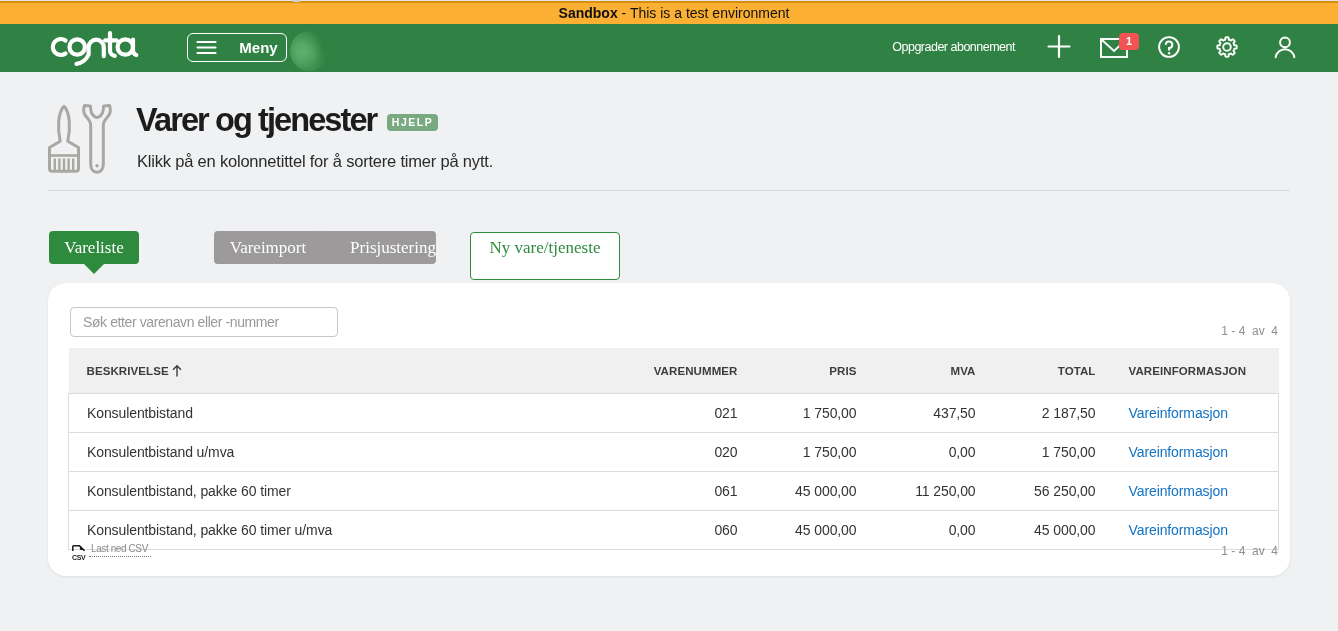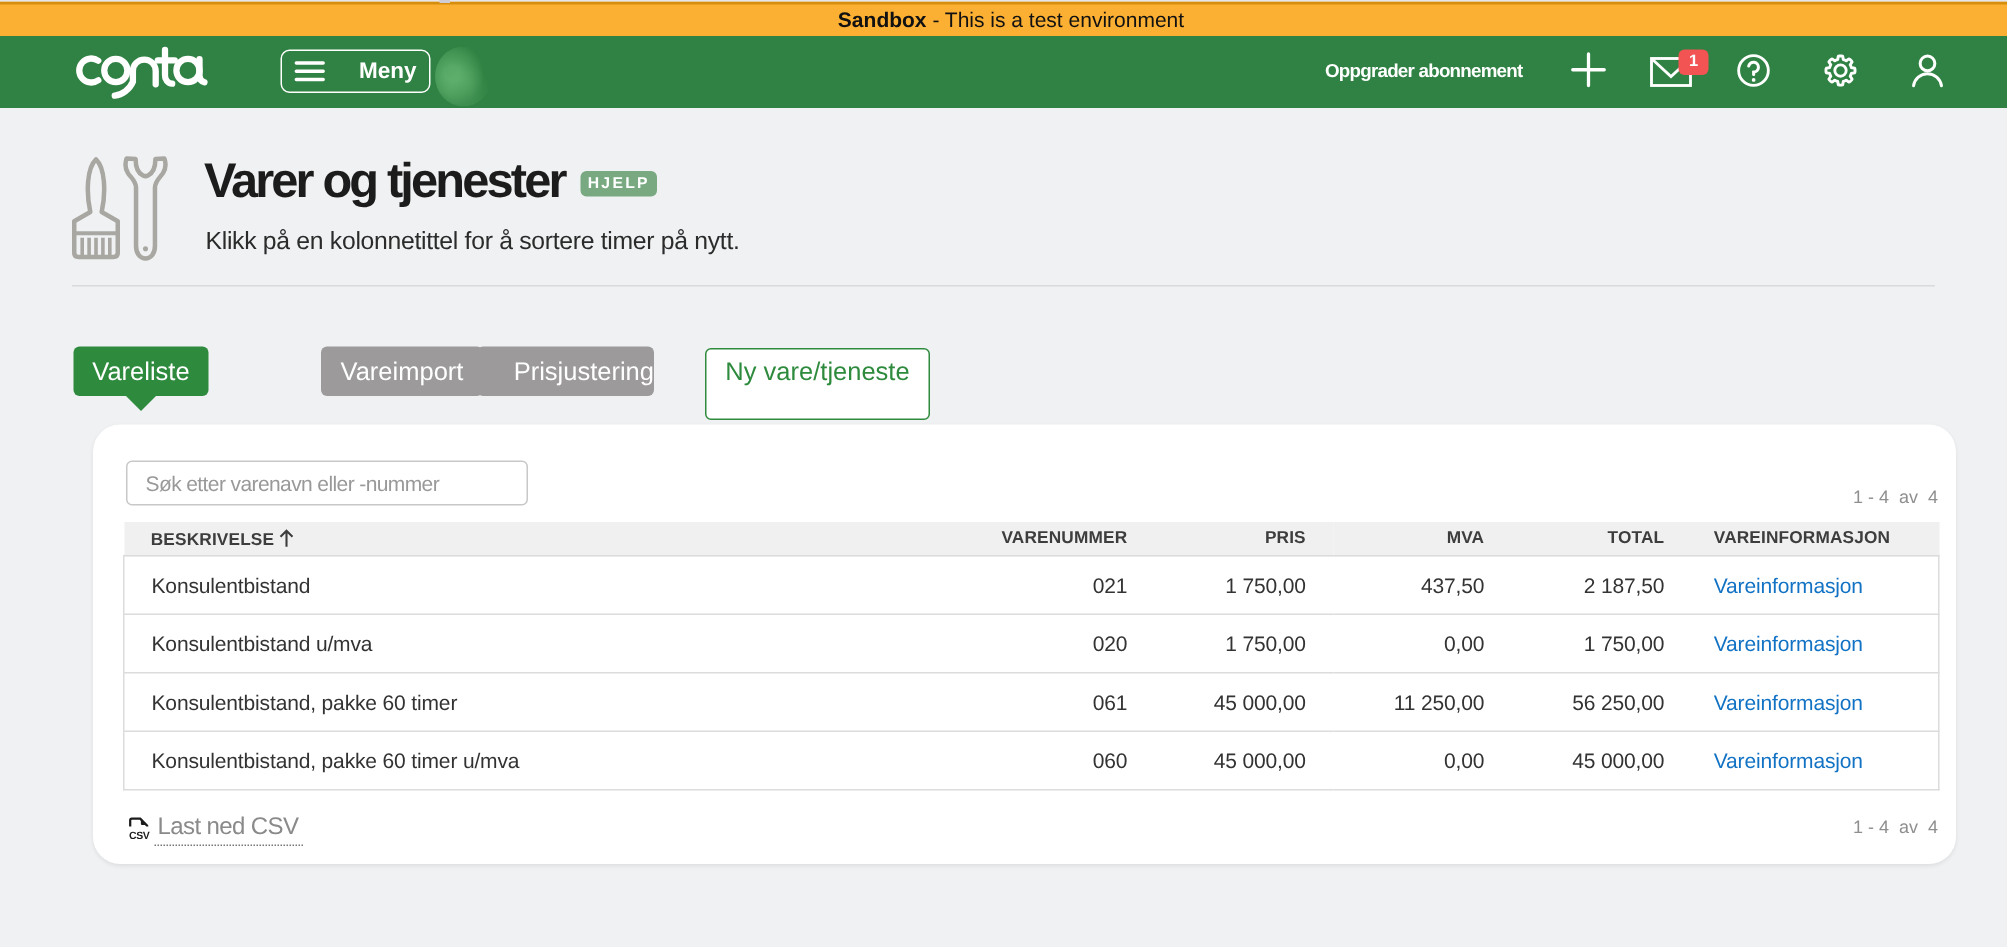--- a/index.html
+++ b/index.html
@@ -3,44 +3,44 @@
 <meta charset="utf-8">
 <style>
 * { margin:0; padding:0; box-sizing:border-box; }
 html,body { width:1338px; height:631px; font-family:"Liberation Sans", sans-serif; background:#eff1f2; overflow:hidden; position:relative; }
 .abs { position:absolute; }
 .topbar { position:absolute; left:0; top:1px; width:1338px; height:36px; background:#fbb034; border-top:2px solid #d78e0c; text-align:center; font-size:14px; color:#111; line-height:20px; text-indent:10px; }
 .header { position:absolute; left:0; top:24px; width:1338px; height:48px; background:#2f8243; }
 .menybtn { position:absolute; left:187px; top:9px; width:100px; height:29px; border:1.5px solid #fff; border-radius:6px; color:#fff; display:flex; align-items:center; justify-content:center; gap:22px; }
 .menybtn .txt { font-weight:700; font-size:15px; }
 .leaf { position:absolute; left:290px; top:7px; width:38px; height:40px; background:radial-gradient(circle at 30% 45%, rgba(125,205,135,0.5) 0 14%, rgba(125,205,135,0.26) 40%, rgba(125,205,135,0) 62%), radial-gradient(circle at 45% 75%, rgba(115,190,125,0.25) 0 22%, rgba(115,190,125,0) 55%); border-radius:50%; }
-.upgr { position:absolute; right:323px; top:16px; color:#fff; font-weight:700; font-size:12.5px; letter-spacing:-0.5px;text-align:center; }
+.upgr { position:absolute; right:323px; top:16px; color:#fff; font-weight:400; font-size:12.5px; letter-spacing:-0.5px;text-align:center; }
 .badge1 { position:absolute; left:1119px; top:9px; z-index:5; width:20px; height:17px; background:#f25353; border-radius:4px; color:#fff; font-size:11px; font-weight:700; text-align:center; line-height:17px; }
 .title { position:absolute; left:136px; top:100px; font-size:32.5px; font-weight:700; color:#1c1c1c; letter-spacing:-1.9px; line-height:41px; }
 .hjelp { position:absolute; left:387px; top:114px; width:51px; height:17px; background:#78a981; border-radius:4px; color:#fff; font-size:10.5px; font-weight:700; letter-spacing:1.5px; text-align:center; line-height:17px; }
 .subtitle { position:absolute; left:137px; top:152px; font-size:16.5px; letter-spacing:-0.2px; color:#2b2b2b; }
 .sep { position:absolute; left:48px; top:190px; width:1242px; height:1px; background:#d9dadb; }
-.tab { position:absolute; top:231px; height:33px; border-radius:4px; color:#fff; font-size:17px; text-align:center; line-height:33px; }
+.tab { position:absolute; top:231px; height:33px; border-radius:4px; color:#fff; font-size:17px; text-align:center; line-height:33px;font-family:Liberation Serif, serif; }
 .tab.active { background:#2e8b3e; }
 .tab.gray { background:#9c9a9b; }
 .tab.outline { background:#fff; border:1px solid #2e8b3e; color:#2e8b3e; top:232px; height:48px; line-height:30px; }
 .tabarrow { position:absolute; left:83px; top:263px; width:0; height:0; border-left:11px solid transparent; border-right:11px solid transparent; border-top:11px solid #2e8b3e; }
-.card { position:absolute; left:48px; top:283px; width:1242px; height:293px; background:#fff; border-radius:18px; box-shadow:0 1px 3px rgba(0,0,0,0.08);margin-left:14px; }
+.card { position:absolute; left:48px; top:283px; width:1242px; height:293px; background:#fff; border-radius:18px; box-shadow:0 1px 3px rgba(0,0,0,0.08); }
 .search { position:absolute; left:22px; top:24px; width:268px; height:30px; border:1px solid #c8c8c8; border-radius:4px; font-size:14px; letter-spacing:-0.4px; color:#999; padding-left:12px; line-height:28px; background:#fff; }
 .count { position:absolute; right:12px; font-size:12px; color:#8f8f8f; }
 table.t { position:absolute; left:20px; top:65px; width:1210px; border-collapse:collapse; table-layout:fixed; }
-table.t th { background:#f0f0f0; font-size:11.5px; font-weight:700; color:#3d3d3d; letter-spacing:0.1px; height:16px; padding:4px 18px; text-align:right; }
+table.t th { background:#f0f0f0; font-size:11.5px; font-weight:700; color:#3d3d3d; letter-spacing:0.1px; height:16px; padding:16px 18px; text-align:right; }
 table.t th:first-child { text-align:left; }
 table.t th:last-child { text-align:left; padding-left:15px; }
 table.t td { border:1px solid #dcdcdc; border-left:none; border-right:none; font-size:14px; letter-spacing:-0.1px; color:#333; height:39px; padding:0 18px; text-align:right; }
 table.t tr td:first-child { border-left:1px solid #dcdcdc; text-align:left; }
 table.t tr td:last-child { border-right:1px solid #dcdcdc; text-align:left; padding-left:15px; }
 table.t td a { color:#1272c4; text-decoration:none; }
 .csv { position:absolute; left:24px; top:260px; display:flex; align-items:flex-start; gap:3px; }
-.csv span { font-size:16px; letter-spacing:-0.4px; color:#8a8a8a; border-bottom:1.5px dotted #777; padding:0 3px 2px 2px; }
+.csv span { font-size:10px; letter-spacing:-0.4px; color:#8a8a8a; border-bottom:1.5px dotted #777; padding:0 3px 2px 2px; }
 </style>
 </head>
 <body>
 <div class="topbar"><b>Sandbox</b> - This is a test environment</div>
 <div style="position:absolute;left:0;top:0;width:1338px;height:1px;background:#e7e5e8;z-index:9;"></div>
 <div style="position:absolute;left:293px;top:0;width:7px;height:2px;background:#cfccd6;z-index:10;"></div>
 <div class="header">
   <div class="menybtn">
     <svg width="21" height="15" viewBox="0 0 21 15" stroke="#fff" stroke-width="2.2" stroke-linecap="round">
         <path d="M1.5 2 H19.5 M1.5 7.5 H19.5 M1.5 13 H19.5"></path>

